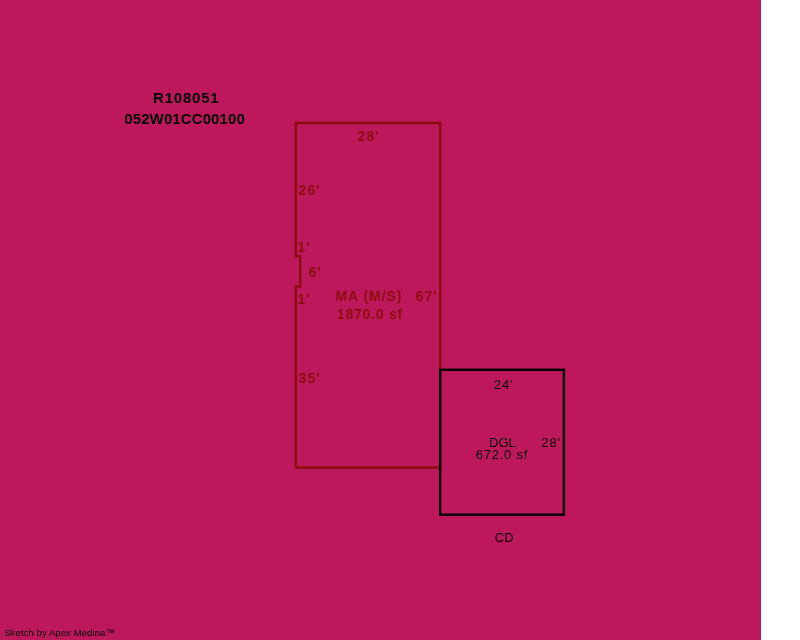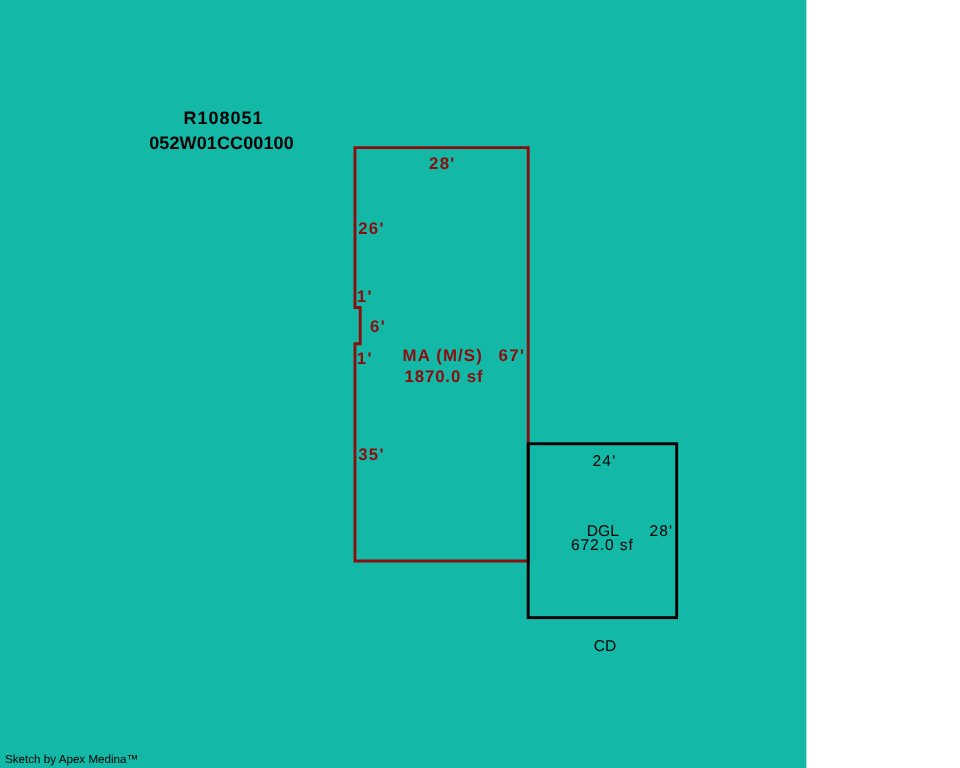--- a/index.html
+++ b/index.html
@@ -1,17 +1,17 @@
 <!DOCTYPE html>
 <html><head>
 <meta charset="utf-8">
 <title>Property Sketch</title>
 <style>
   html,body{margin:0;padding:0;background:#ffffff;}
-  #page{position:relative;width:672px;height:640px;background:#14b8a6;overflow:hidden;
+  #page{position:relative;width:761px;height:640px;background:#be185d;overflow:hidden;
         font-family:"Liberation Sans", sans-serif;}
   svg{position:absolute;left:0;top:0;}
   .maroon{fill:#8b0d0d;}
   .blk{fill:#000000;}
 </style>
 </head>
 <body>
 <div id="page">
 <svg width="800" height="640" viewBox="0 0 800 640">
 

